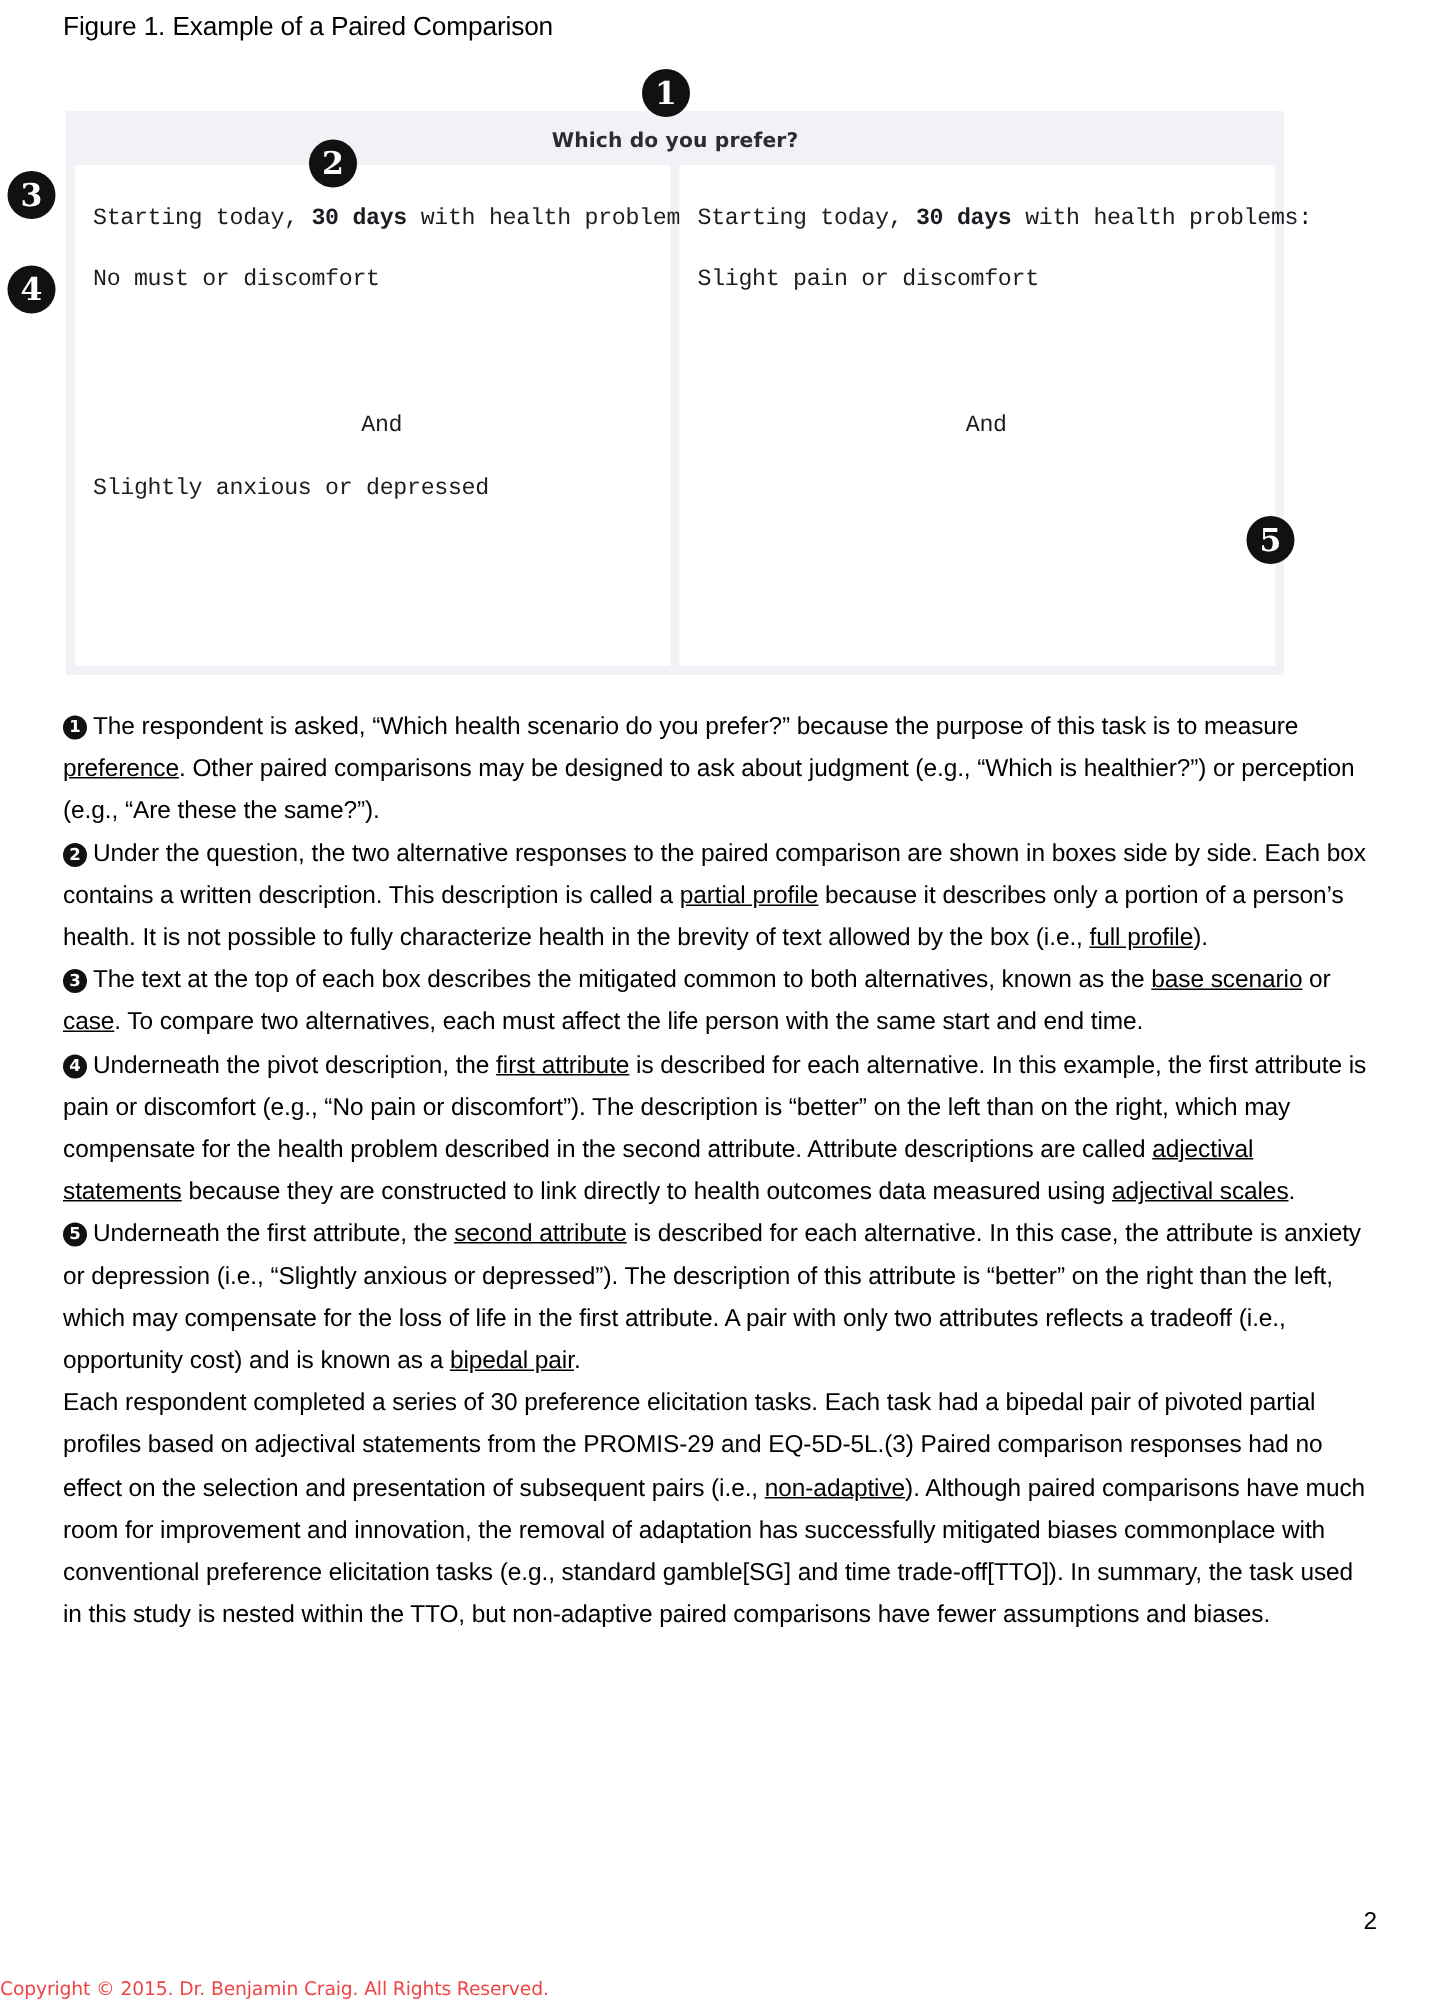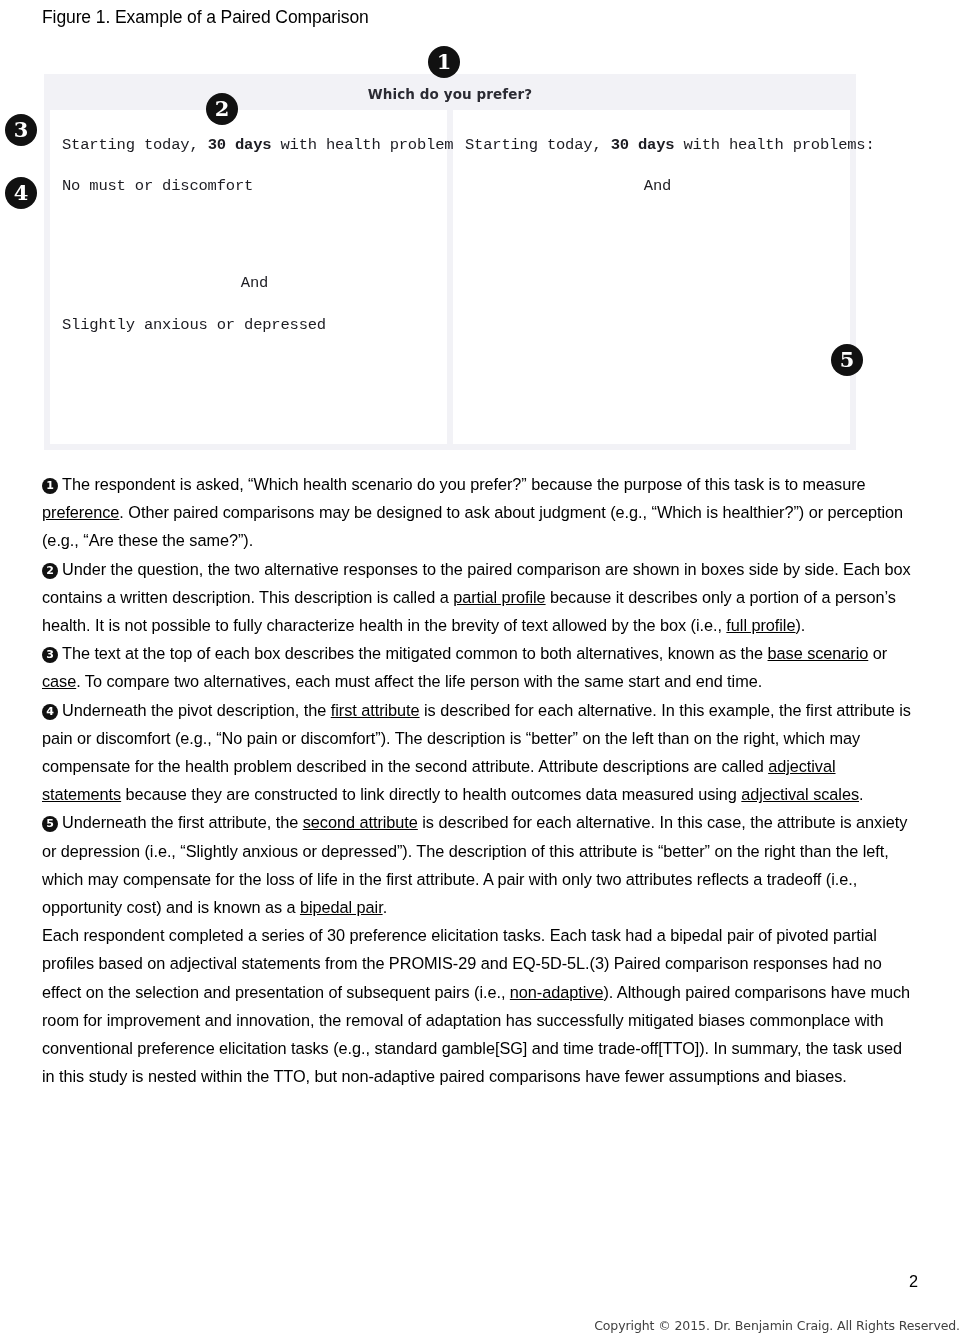--- a/index.html
+++ b/index.html
@@ -140,24 +140,24 @@
     right: 42px;
     top: 1272px;
     font-size: 16.3px;
     color: #000;
   }
   .footer {
     position: absolute;
     left: 0;
     top: 1318px;
     width: 960px;
-    text-align: right;
+    text-align: left;
     font-family: "DejaVu Sans", sans-serif;
     font-size: 12.5px;
-    color: #404040;
+    color: #ef4444;
     letter-spacing: -0.1px;
   }
 </style>
 </head>
 <body>
 
 <div class="fig-caption">Figure 1. Example of a Paired Comparison</div>
 
 <div class="figure-shot">
 
@@ -171,20 +171,21 @@
       </div>
       <div class="fig-line attr1">No must or discomfort</div>
       <div class="fig-line andword">And</div>
       <div class="fig-line">Slightly anxious or depressed</div>
     </div>
 
     <div class="fig-panel">
       <div class="fig-line pivot">
         <span>Starting today, </span><b>30 days</b><span> with health problems:</span>
       </div>
+      <div class="fig-line attr1">Slight pain or discomfort</div>
       <div class="fig-line andword">And</div>
     </div>
 
   </div>
 </div>
 
 <div class="badge b1">1</div>
 <div class="badge b2">2</div>
 <div class="badge b3">3</div>
 <div class="badge b4">4</div>

